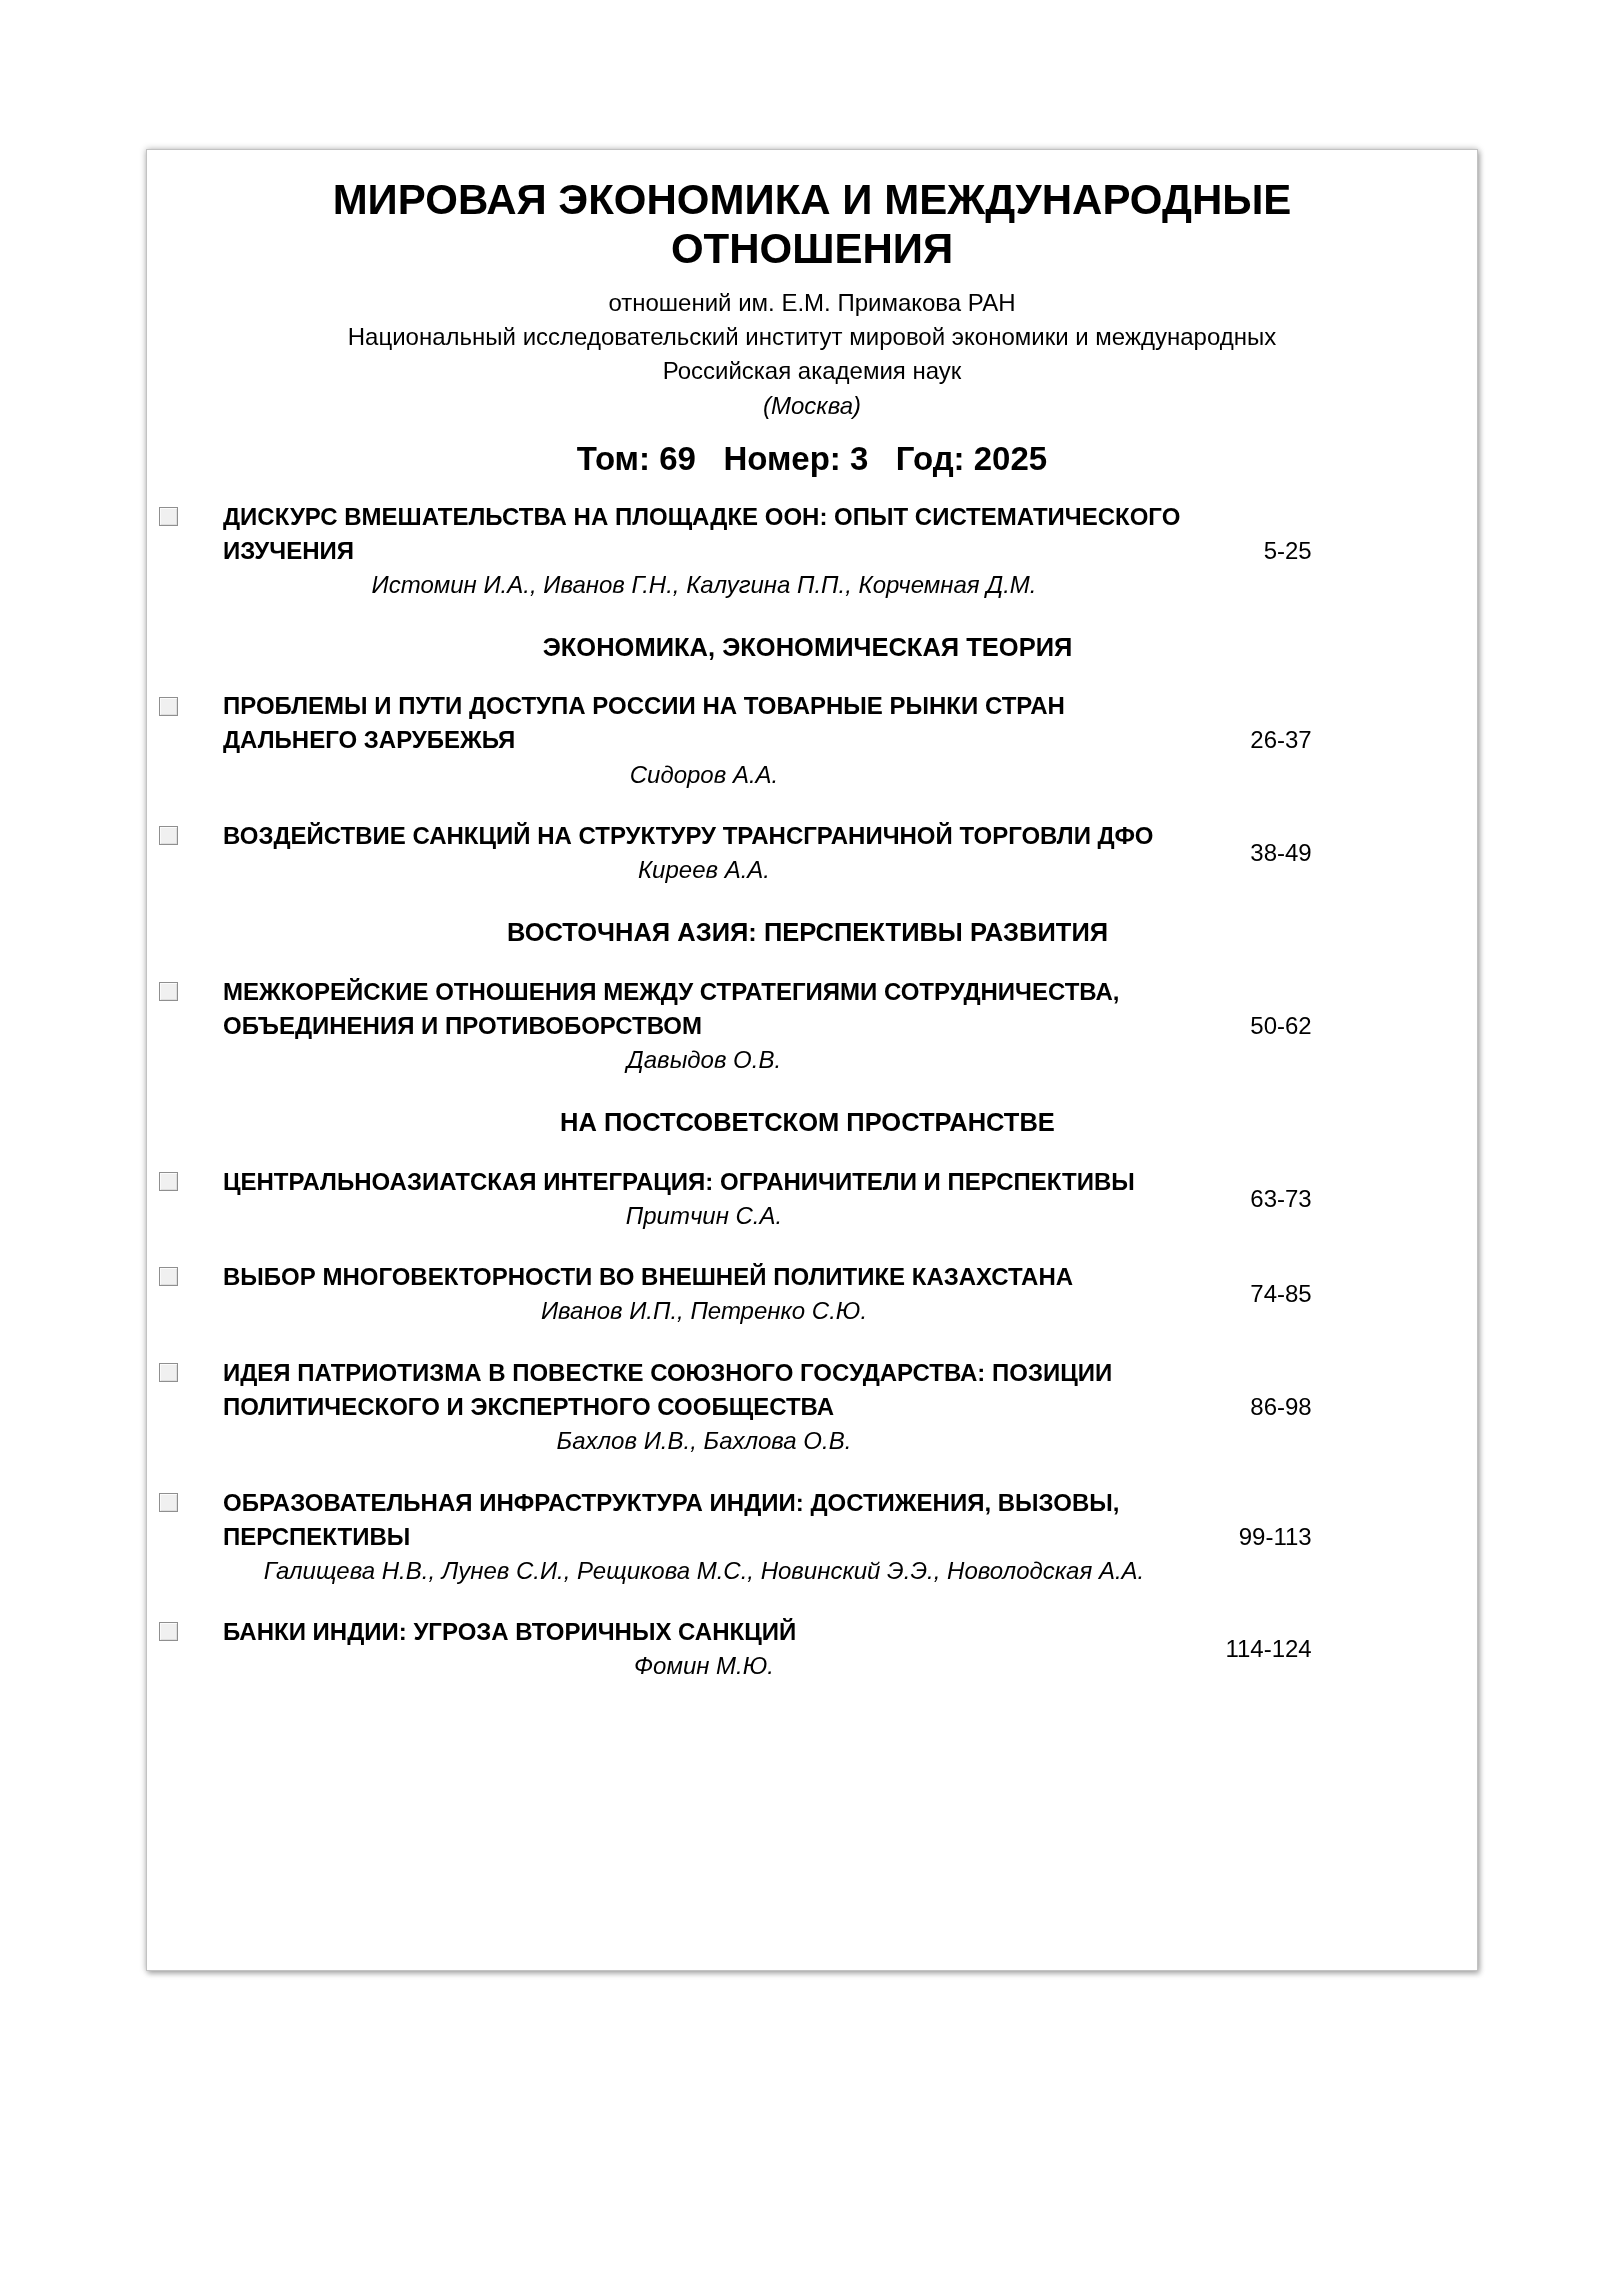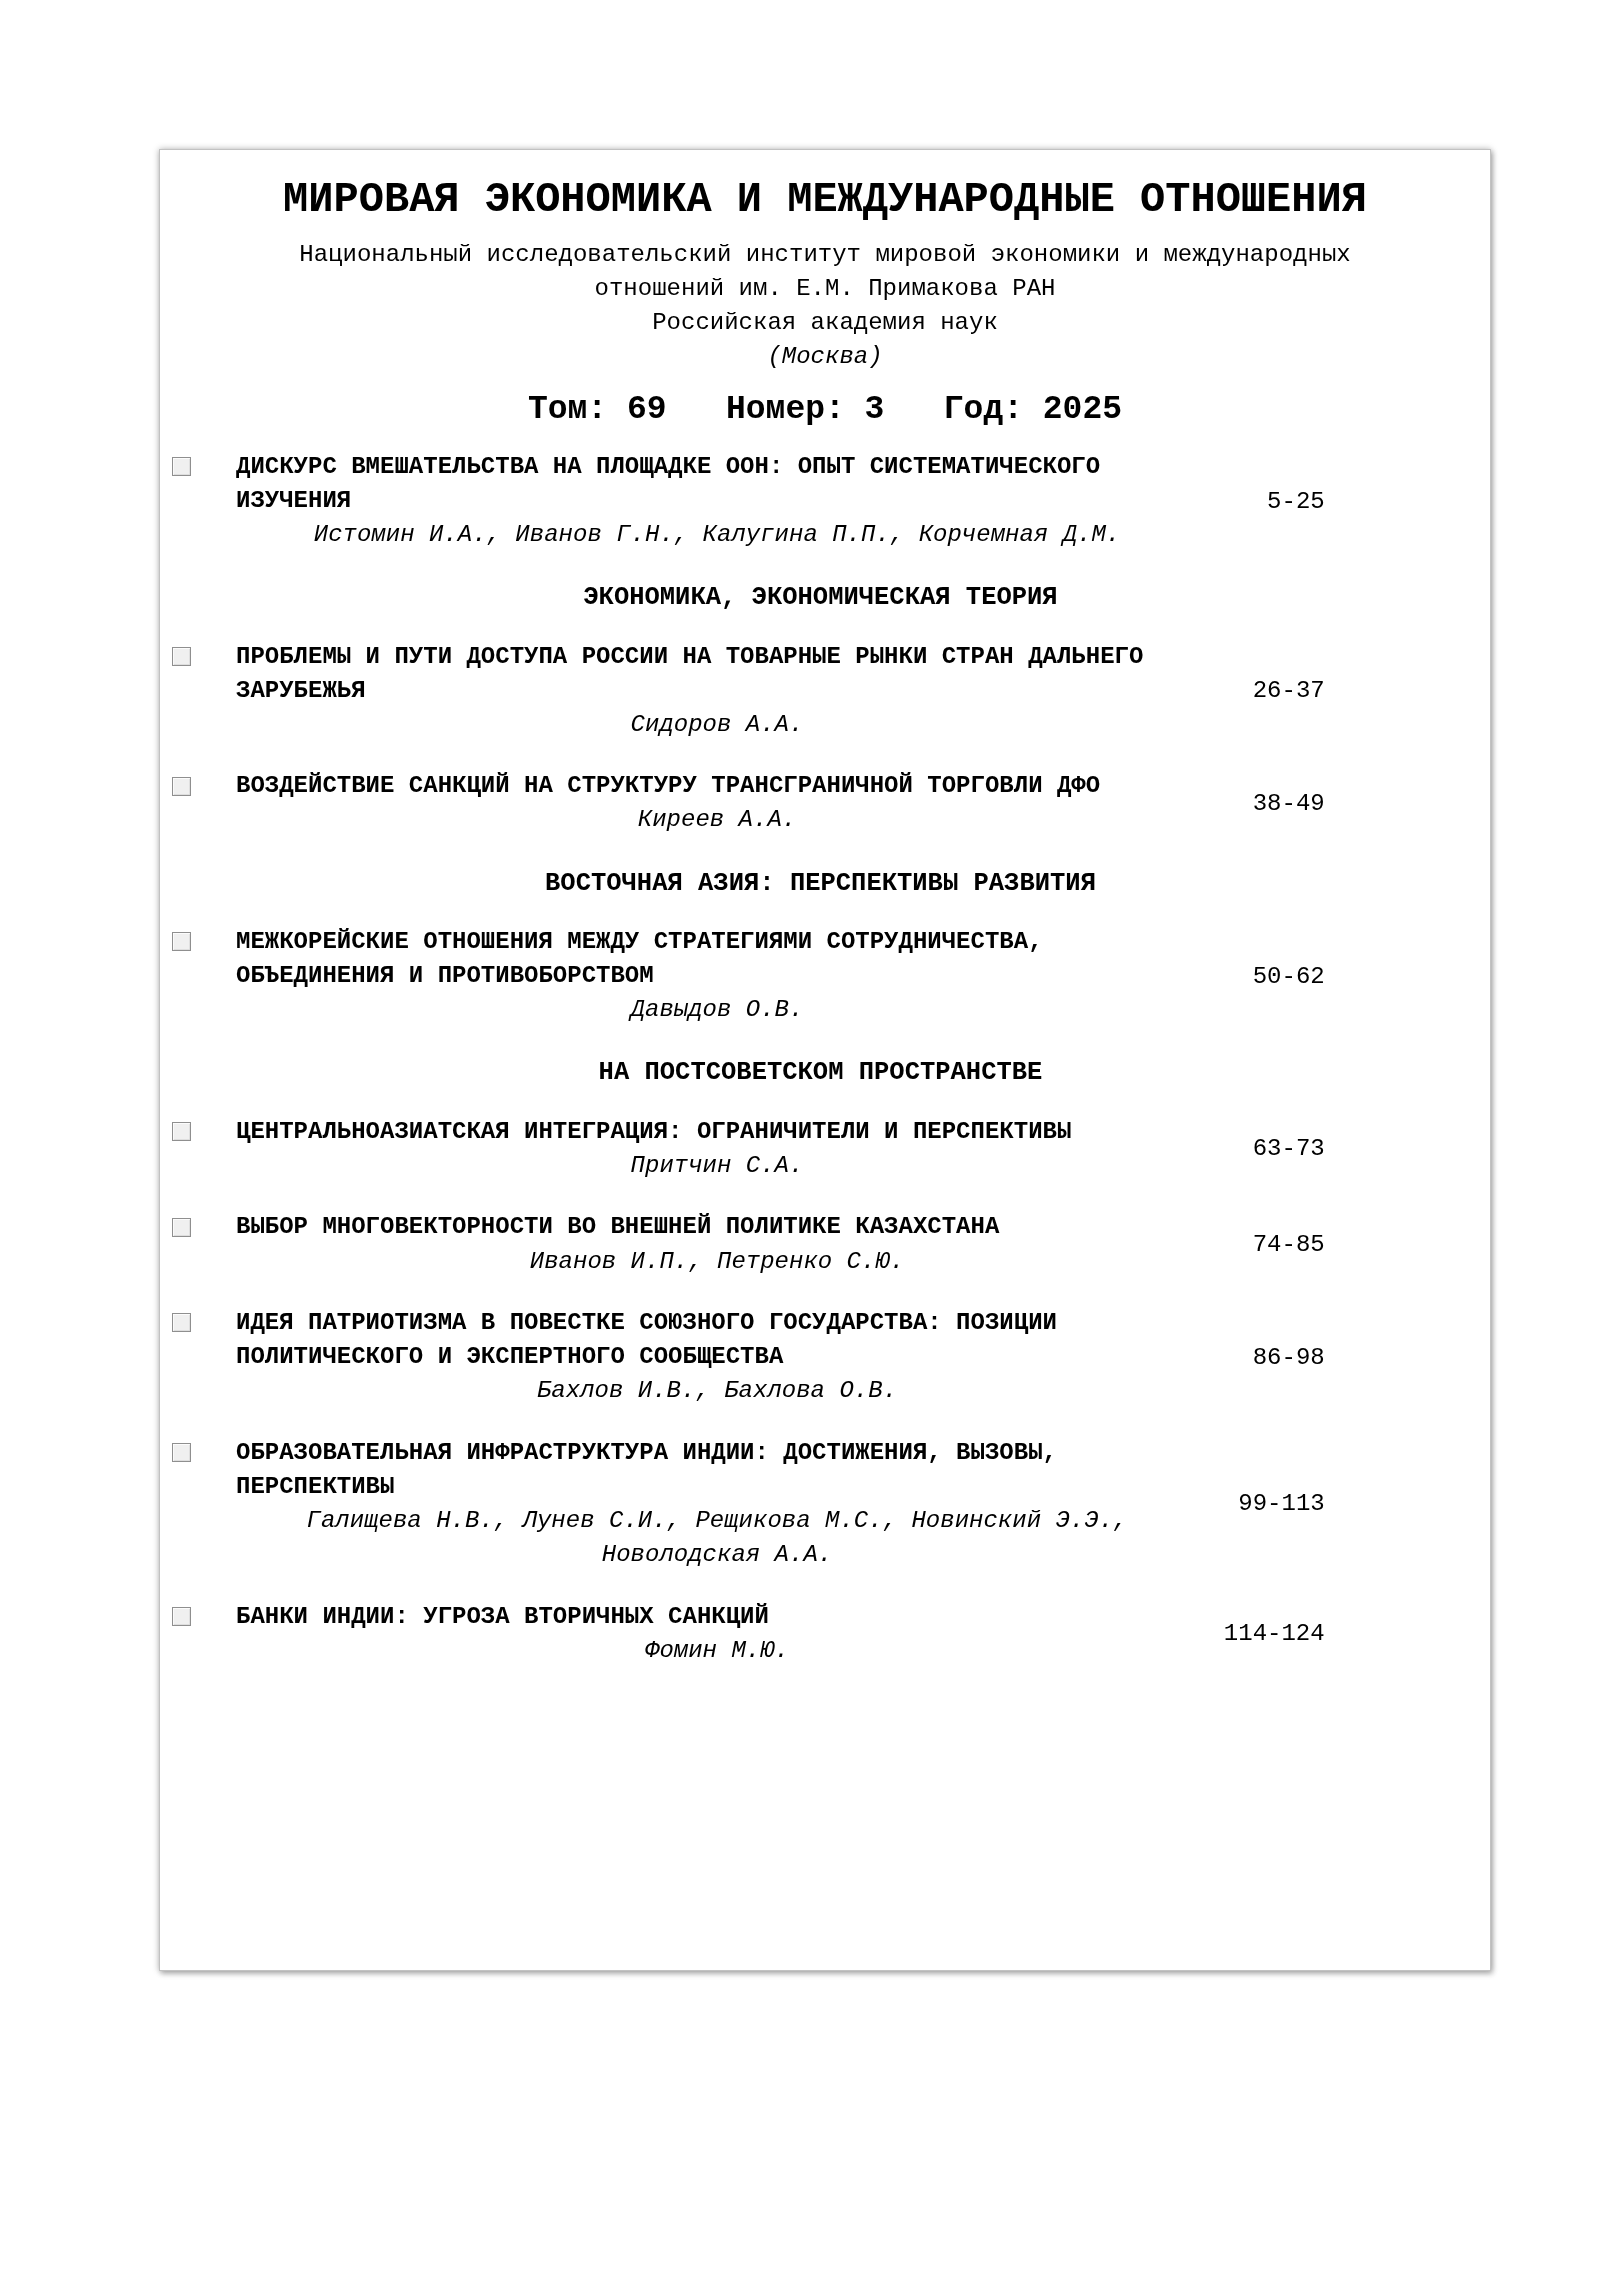--- a/index.html
+++ b/index.html
@@ -9,30 +9,29 @@
   }
   body {
     width: 1623px;
     height: 2295px;
     position: relative;
     font-family: "Liberation Sans", "DejaVu Sans", sans-serif;
     color: #000000;
   }
   .page-box {
     position: absolute;
-    left: 159px;
+    left: 146px;
     top: 149px;
     width: 1332px;
     min-height: 1822px;
     box-sizing: border-box;
     background: #ffffff;
     border: 0.7px solid #c2c2c2;
     box-shadow: 0 0 6.5px rgba(0,0,0,0.28), 2px 2.6px 5.2px rgba(0,0,0,0.22);
     padding: 22px 0 36px 0;
-    font-family: Liberation Mono, monospace;
   }
   .header {
     text-align: center;
     padding: 0 39px;
   }
   .journal-title {
     font-size: 42px;
     font-weight: bold;
     line-height: 1.16;
     margin: 3.9px auto 13px auto;
@@ -114,22 +113,22 @@
     font-size: 24px;
     white-space: nowrap;
   }
 </style>
 </head>
 <body>
 
 <div class="page-box">
   <div class="header">
     <div class="journal-title">МИРОВАЯ ЭКОНОМИКА И МЕЖДУНАРОДНЫЕ ОТНОШЕНИЯ</div>
+    <div class="inst-line">отношений им. Е.М. Примакова РАН</div>
     <div class="inst-line">Национальный исследовательский институт мировой экономики и международных</div>
-    <div class="inst-line">отношений им. Е.М. Примакова РАН</div>
     <div class="inst-line">Российская академия наук</div>
     <div class="city-line">(Москва)</div>
     <div class="issue-line">Том: 69   Номер: 3   Год: 2025</div>
   </div>
 
   <div class="toc" id="toc">
       <div class="article-row">
         <div class="cb-col">
           <span class="checkbox"></span>
         </div>

